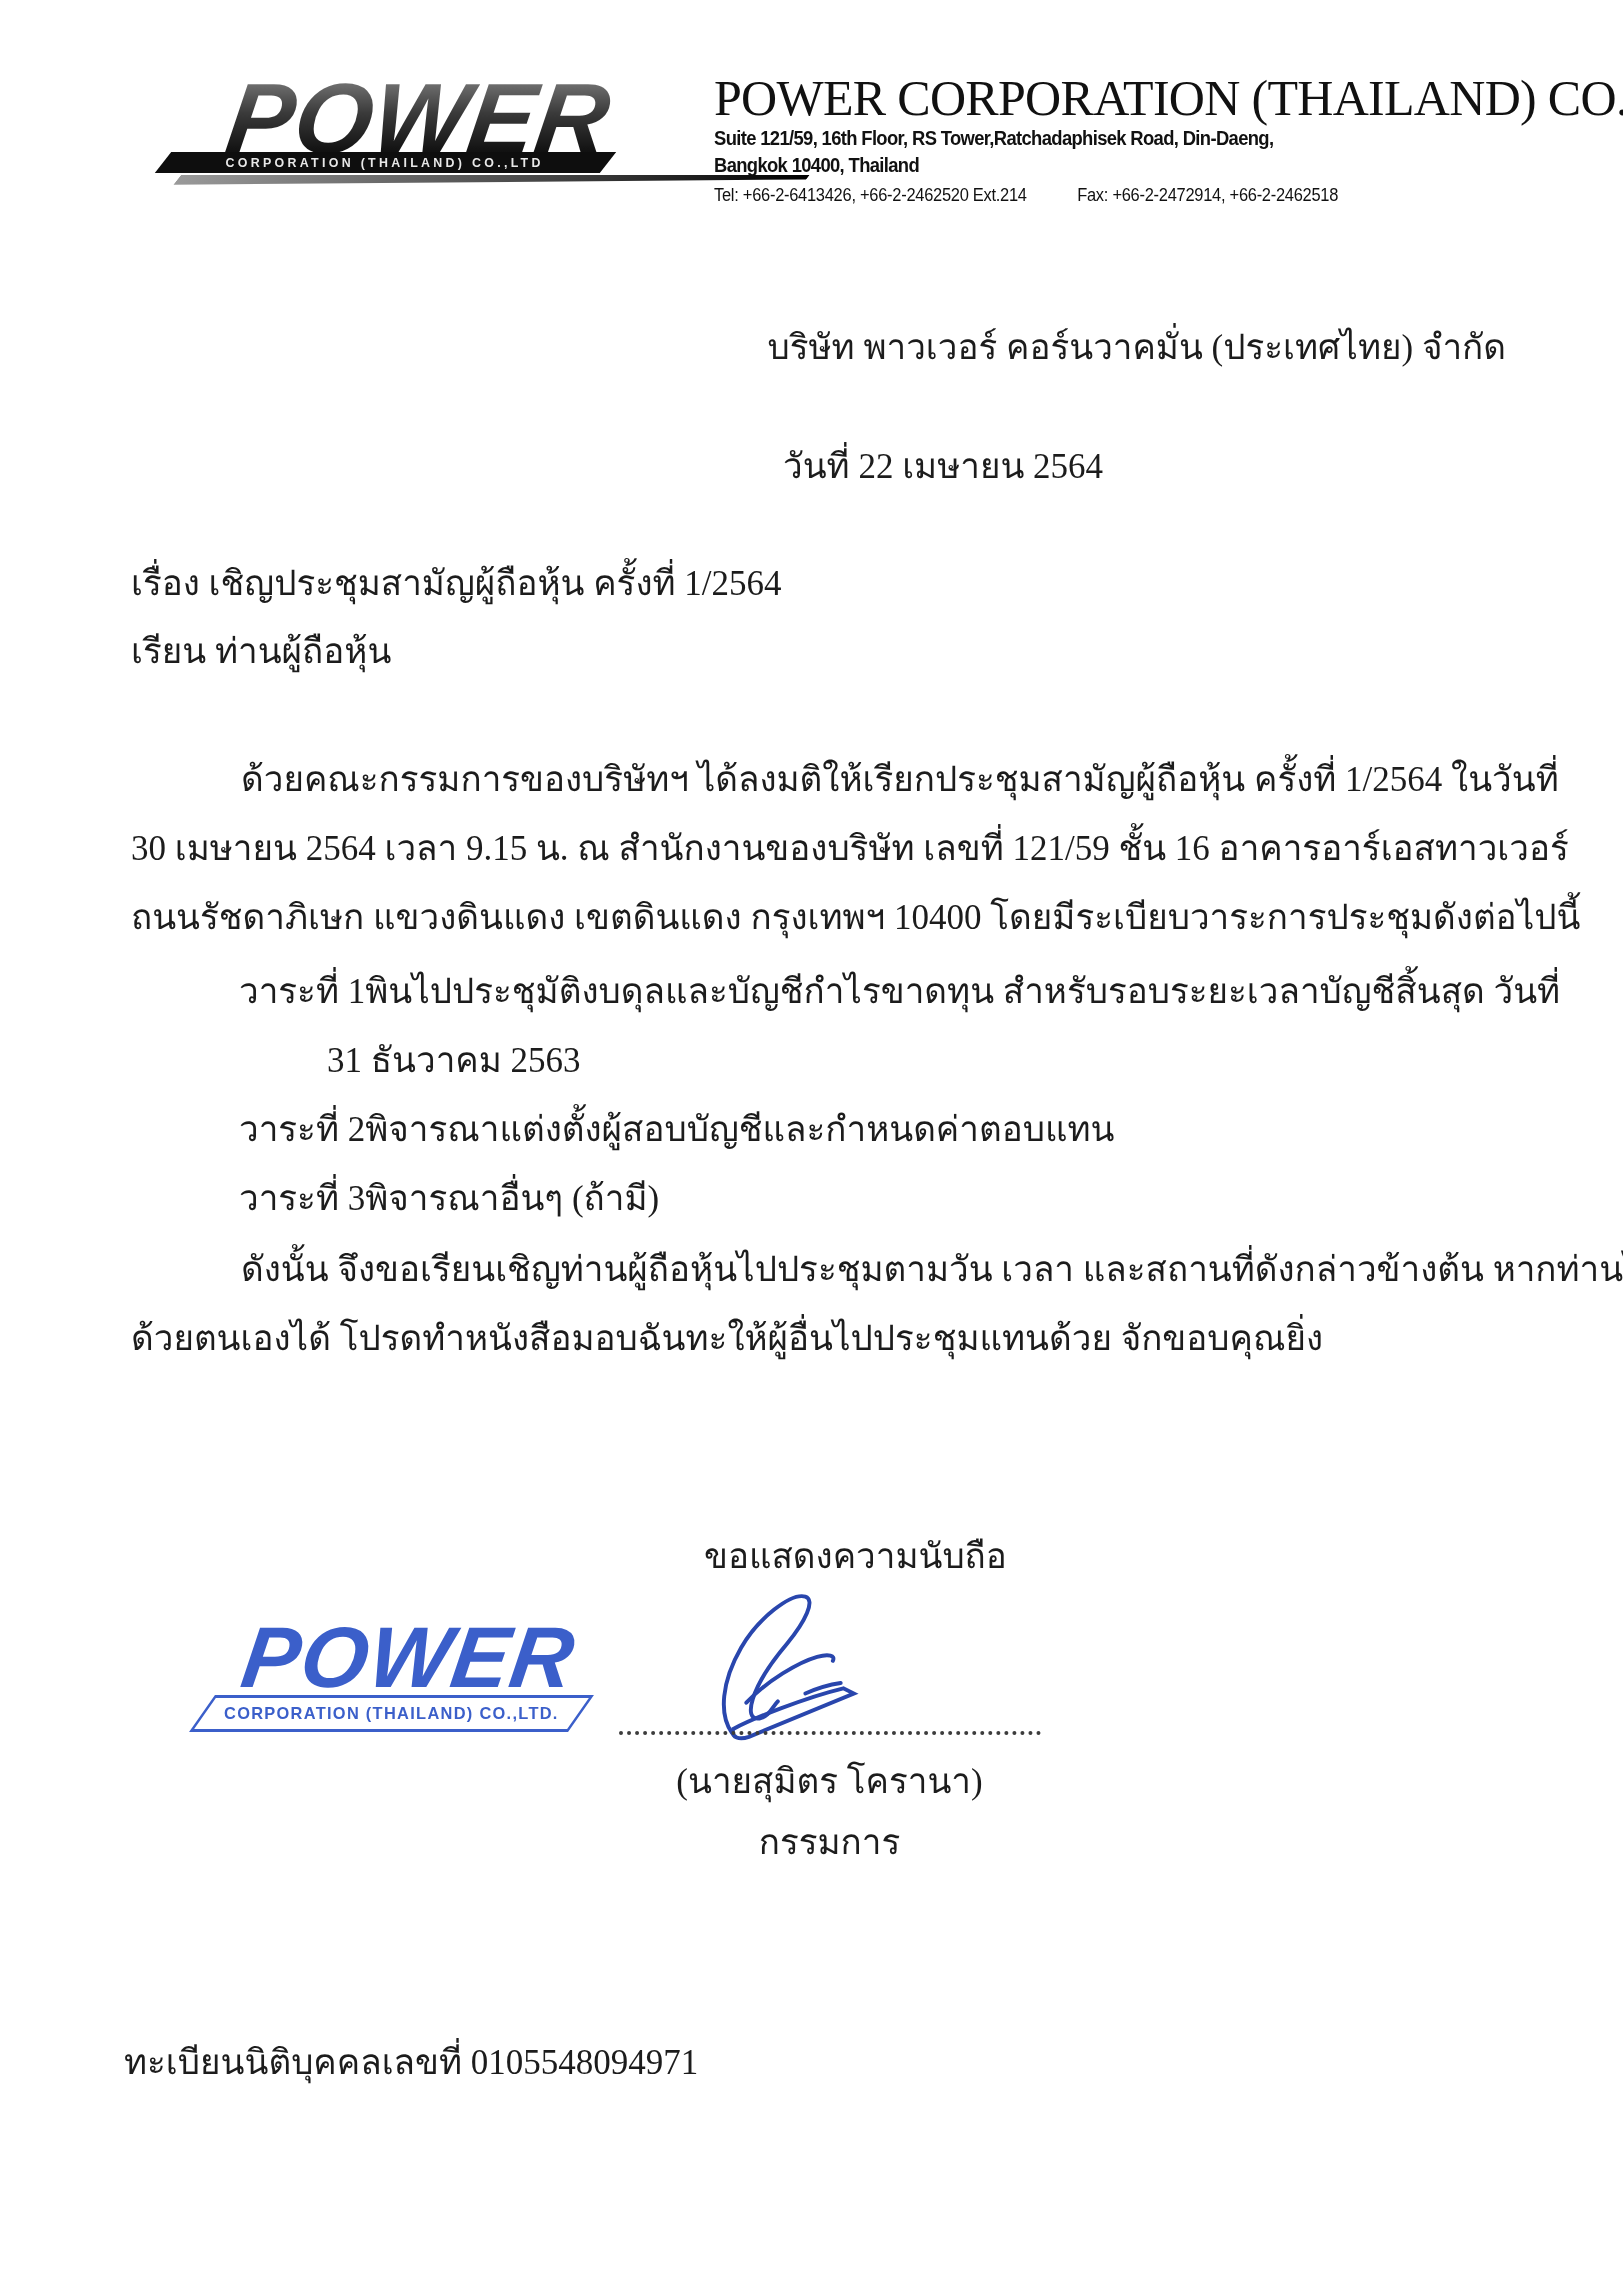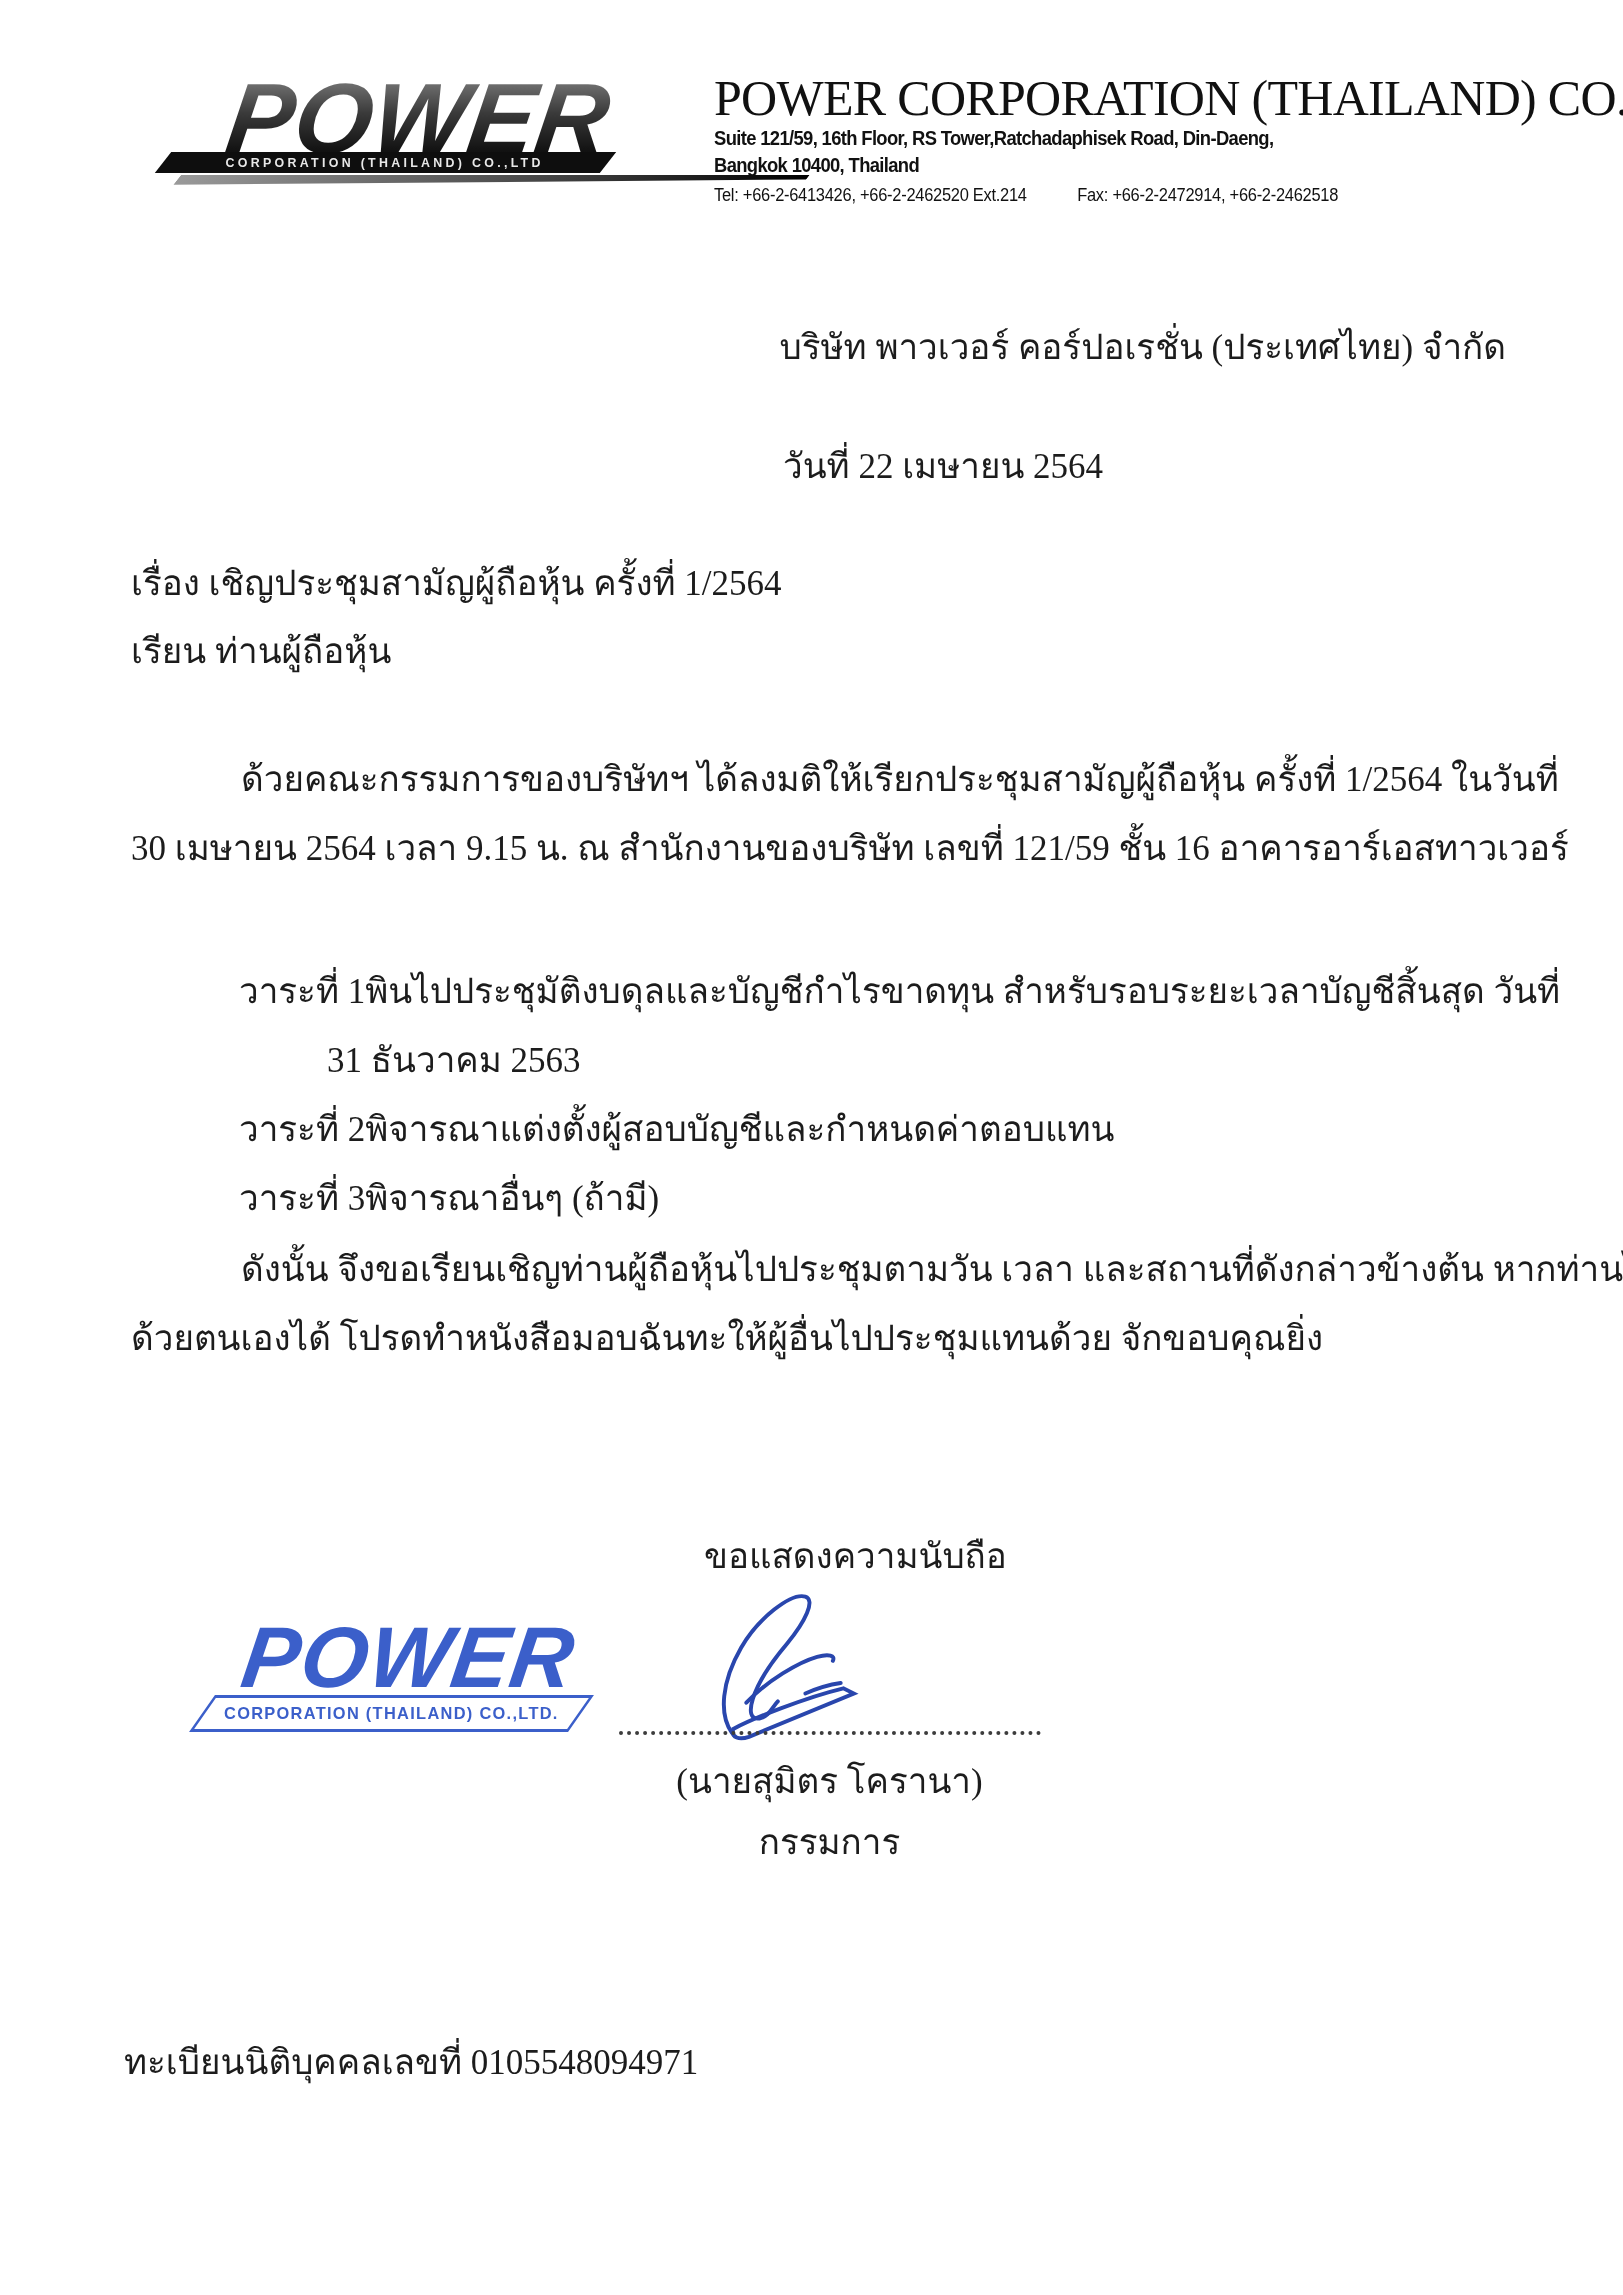--- a/index.html
+++ b/index.html
@@ -109,30 +109,31 @@
   <div class="abs hdr">
     <div class="hdr-title">POWER CORPORATION (THAILAND) CO., LTD</div>
     <div class="hdr-addr">Suite 121/59, 16th Floor, RS Tower,Ratchadaphisek Road, Din-Daeng,</div>
     <div class="hdr-addr" style="margin-top:0;">Bangkok 10400, Thailand</div>
     <div class="hdr-tel">
       <span>Tel: +66-2-6413426, +66-2-2462520 Ext.214</span>
       <span>Fax: +66-2-2472914, +66-2-2462518</span>
     </div>
   </div>
 
-  <div class="abs th company-th">บริษัท พาวเวอร์ คอร์ปอเรชั่น (ประเทศไทย) จำกัด</div>
+  <div class="abs th company-th">บริษัท พาวเวอร์ คอร์นวาคมั่น (ประเทศไทย) จำกัด</div>
 
   <div class="abs th date-line">วันที่ 22 เมษายน 2564</div>
 
   <div class="abs th subject">เรื่อง เชิญประชุมสามัญผู้ถือหุ้น ครั้งที่ 1/2564</div>
   <div class="abs th salutation">เรียน ท่านผู้ถือหุ้น</div>
 
   <div class="abs th para para1">
     <div class="indent">ด้วยคณะกรรมการของบริษัทฯ ได้ลงมติให้เรียกประชุมสามัญผู้ถือหุ้น ครั้งที่ 1/2564 ในวันที่</div>
     <div>30 เมษายน 2564  เวลา 9.15 น. ณ สำนักงานของบริษัท เลขที่ 121/59 ชั้น 16 อาคารอาร์เอสทาวเวอร์</div>
+    <div>ถนนรัชดาภิเษก แขวงดินแดง เขตดินแดง กรุงเทพฯ 10400 โดยมีระเบียบวาระการประชุมดังต่อไปนี้</div>
   </div>
 
   <div class="abs th para agenda">
     <div class="agenda-row">
       <span>วาระที่ 1</span>
       <span>พินไปประชุมัติงบดุลและบัญชีกำไรขาดทุน สำหรับรอบระยะเวลาบัญชีสิ้นสุด วันที่</span>
     </div>
     <div class="agenda-cont">31 ธันวาคม 2563</div>
     <div class="agenda-row">
       <span>วาระที่ 2</span>

